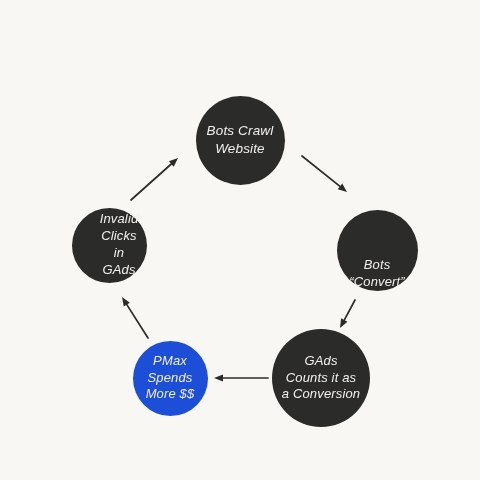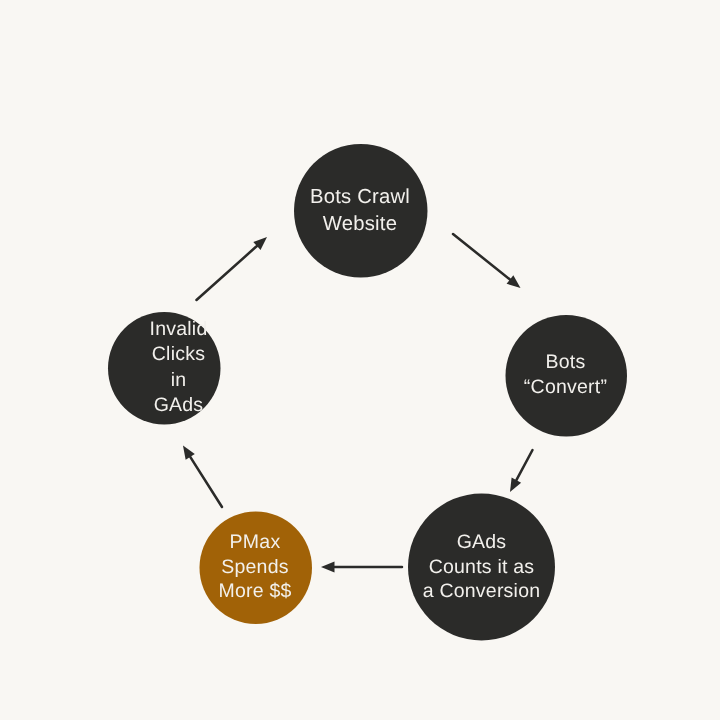--- a/index.html
+++ b/index.html
@@ -35,20 +35,21 @@
     justify-content: center;
     box-sizing: border-box;
   }
   .node-label {
     color: #f2f0ec;
     text-align: center;
     line-height: 1.30;
     letter-spacing: 0.15px;
     white-space: pre-line;
     padding: 0 4px;
+    font-style: italic;
   }
   .n-top .node-label      { font-size: 13.5px; }
   .n-right .node-label    { font-size: 13px; }
   .n-bottomright .node-label { font-size: 13px; }
   .n-bottomleft .node-label  { font-size: 13px; }
   .n-left .node-label     { font-size: 13px; }
 </style>
 </head>
 <body>
 
@@ -75,32 +76,32 @@
         <line x1="131" y1="200" x2="171.2890950944454" y2="163.9969788517722" stroke="#2b2b29" stroke-width="1.7" stroke-linecap="round"></line>
         <polygon points="178,158 173.68788663515429,166.68134081399407 168.89030355373652,161.31261688955036" fill="#2b2b29"></polygon>
       </g>
     </svg>
 
   <div class="node n-top" style="width: 89px; height: 89px; left: 195.5px; top: 95.5px; background: rgb(43, 43, 41);">
     <span class="node-label" style="color: rgb(242, 240, 236);">Bots Crawl
 Website</span>
   </div>
 
-  <div class="node n-right" style="width: 81px; height: 81px; left: 336.5px; top: 209.5px; background: rgb(43, 43, 41);">
+  <div class="node n-right" style="width: 81px; height: 81px; left: 336.5px; top: 209.5px; background: rgb(43, 43, 41); align-items: flex-end;">
     <span class="node-label" style="color: rgb(242, 240, 236);">Bots
 “Convert”</span>
   </div>
 
   <div class="node n-bottomright" style="width: 98px; height: 98px; left: 272px; top: 329px; background: rgb(43, 43, 41);">
     <span class="node-label" style="color: rgb(242, 240, 236);">GAds
 Counts it as
 a Conversion</span>
   </div>
 
-  <div class="node n-bottomleft" style="width: 75px; height: 75px; left: 132.5px; top: 340.5px; background: #a16207;">
+  <div class="node n-bottomleft" style="width: 75px; height: 75px; left: 132.5px; top: 340.5px; background: #1d4ed8;">
     <span class="node-label" style="color: rgb(242, 240, 236);">PMax
 Spends
 More $$</span>
   </div>
 
   <div class="node n-left" style="width: 75px; height: 75px; left: 71.5px; top: 207.5px; background: rgb(43, 43, 41);">
     <span class="node-label" style="color: rgb(242, 240, 236); margin-left: 20px;">Invalid
 Clicks in
 GAds</span>
   </div>

